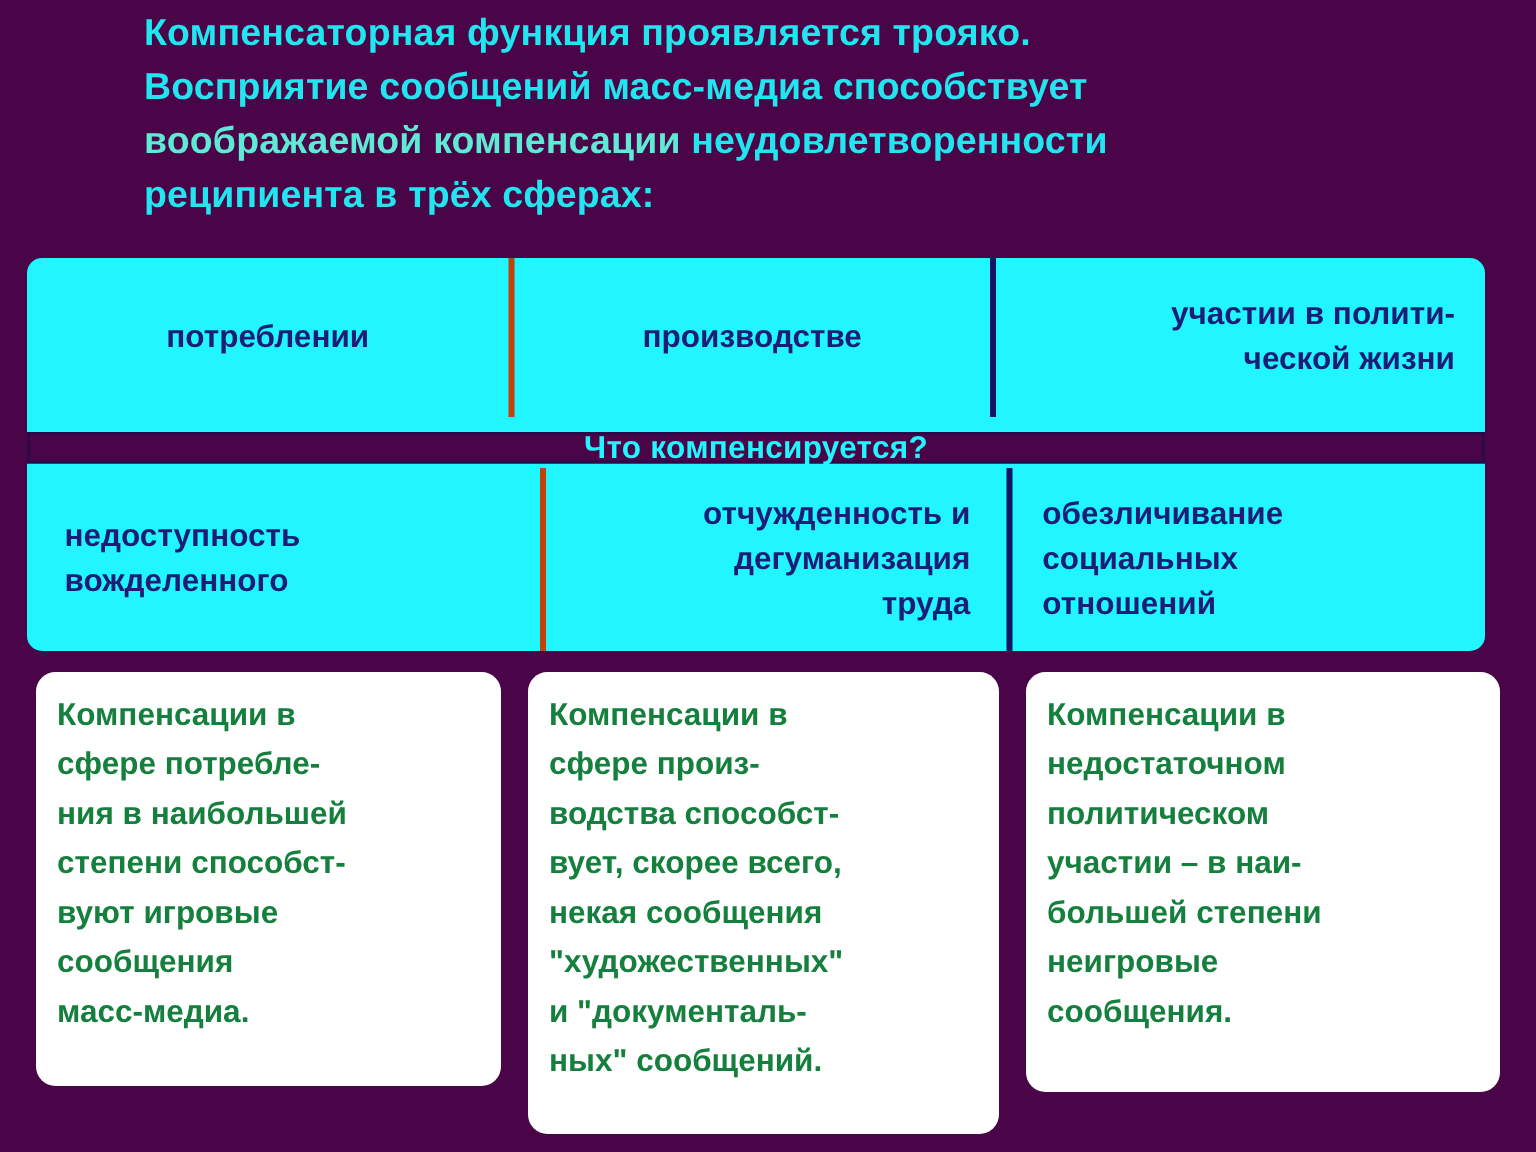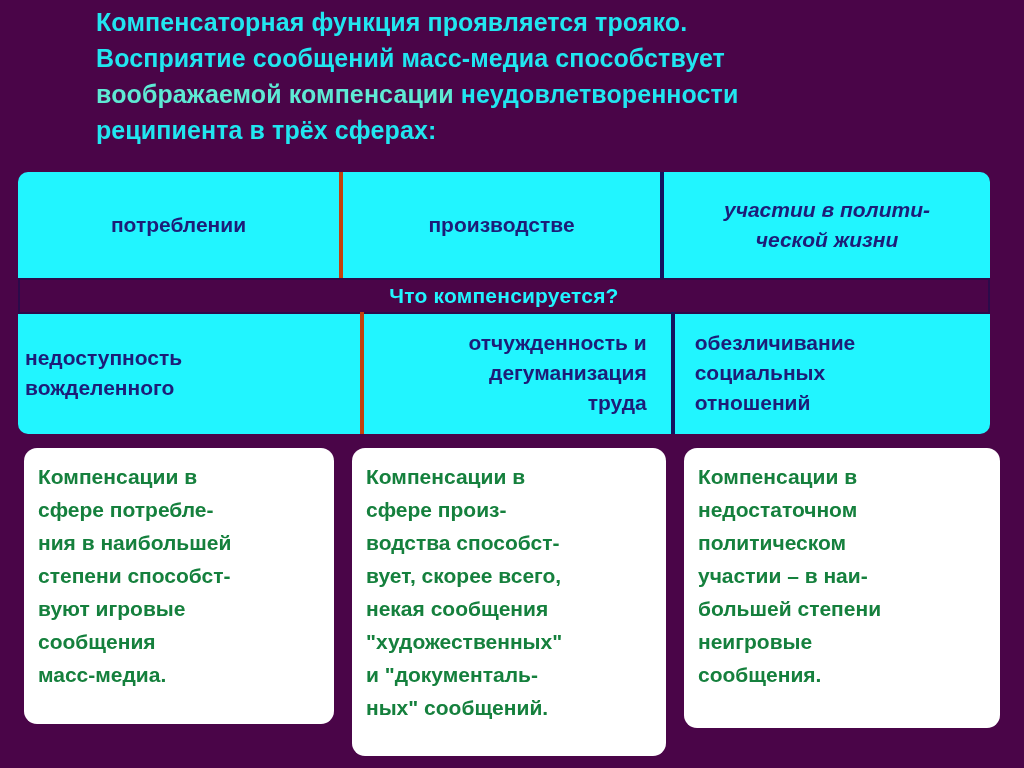--- a/index.html
+++ b/index.html
@@ -69,34 +69,34 @@
     line-height: 30px;
     display: flex;
     flex-direction: column;
     justify-content: center;
   }
   .mcell-1 { width: 321px; padding: 0 16px; align-items: center; }
   .mcell-2 { width: 321px; padding: 0 24px; align-items: center;
              border-left: 4px solid #c2410c; }
   .mcell-3 { width: 330px; padding: 0 20px; align-items: flex-start;
              border-left: 4px solid #14145f; }
-  #row-top .mcell-3 { align-items: center; font-style: italic; }
+  #row-top .mcell-3 { align-items: flex-end; }
   .mcell-3 .tline { text-align: left; }
   .tline { white-space: nowrap; }
 
-  #row-bottom .mcell-1 { align-items: flex-start; padding-left: 7px; }
+  #row-bottom .mcell-1 { align-items: flex-start; padding-left: 25px; }
   #row-bottom .mcell-2 { align-items: flex-end; padding-left: 18px; margin-left: 32px; }
 
   
   #qband {
     position: absolute;
     left: 0;
-    top: 106px;
+    top: 116px;
     width: 100%;
-    height: 36px;
+    height: 21px;
     background: #4a0548;
     border: 2px solid #2c0a4a;
     box-sizing: border-box;
     display: flex;
     align-items: center;
     justify-content: center;
   }
   #qband .qtext {
     color: #21f5ff;
     font-size: 21px;

